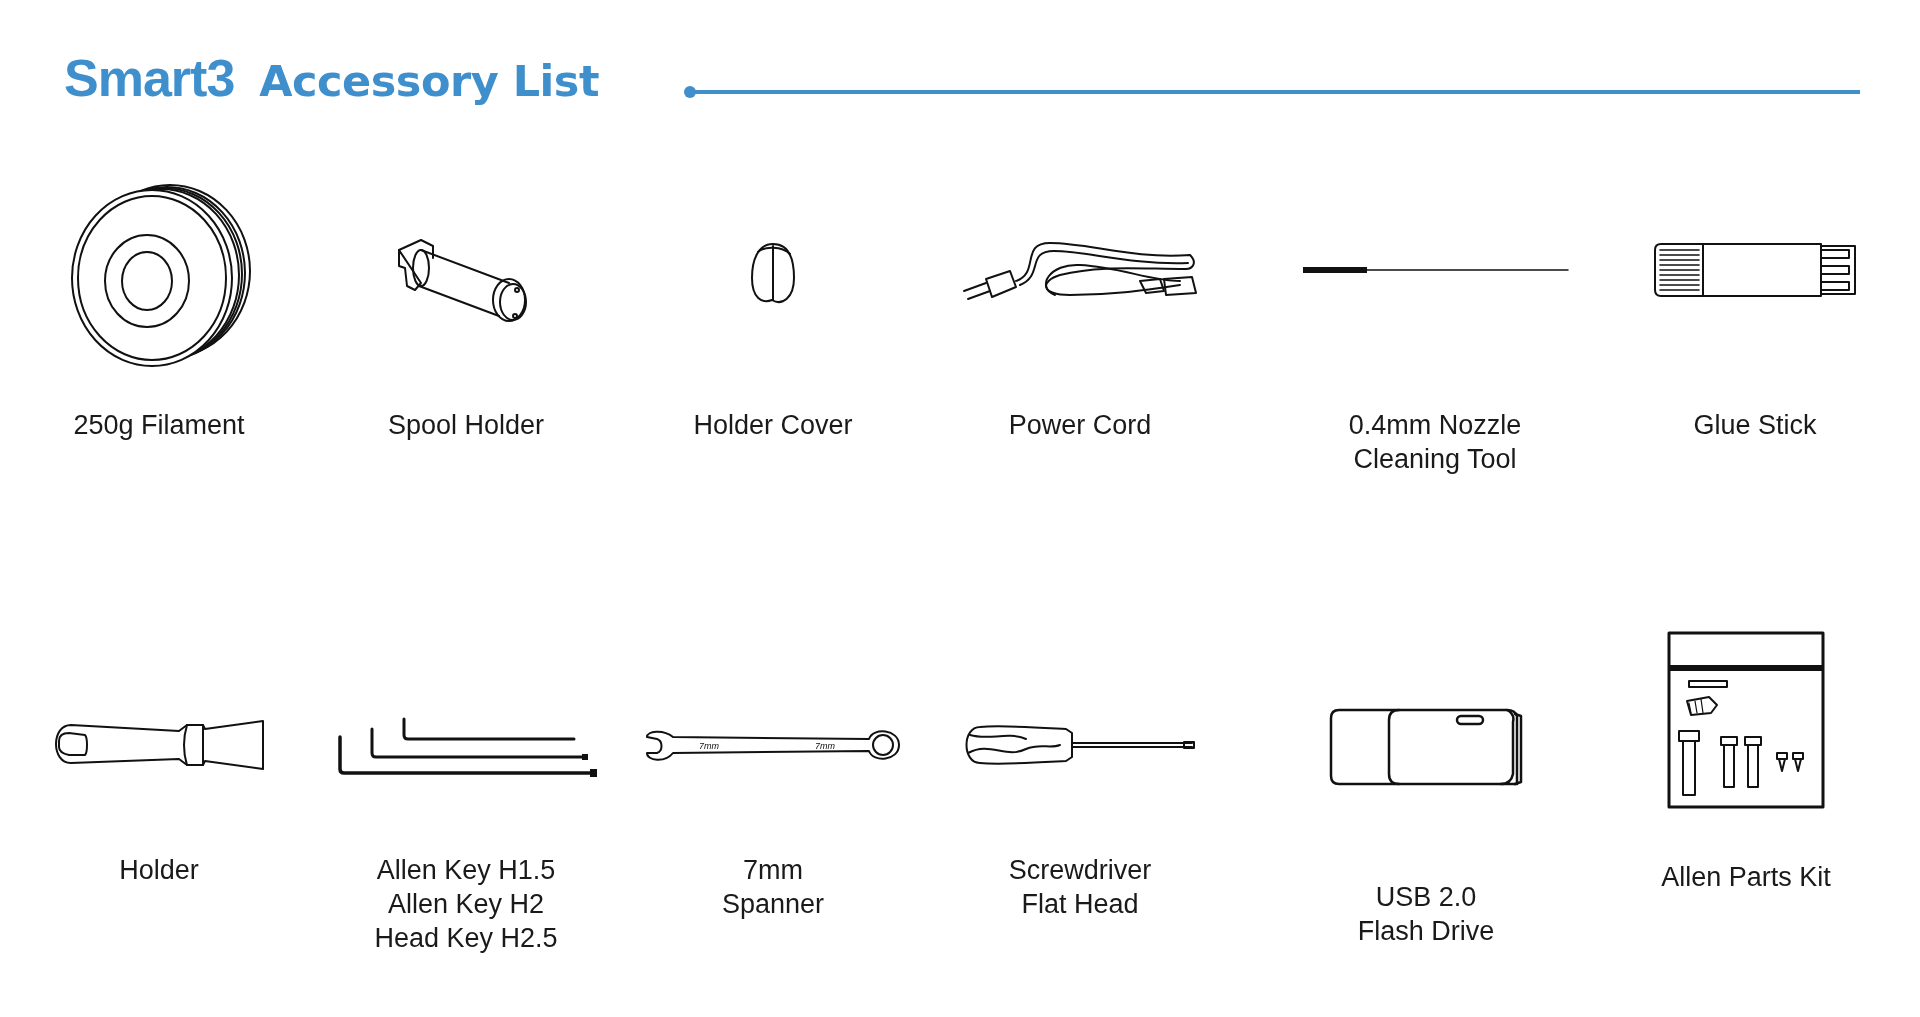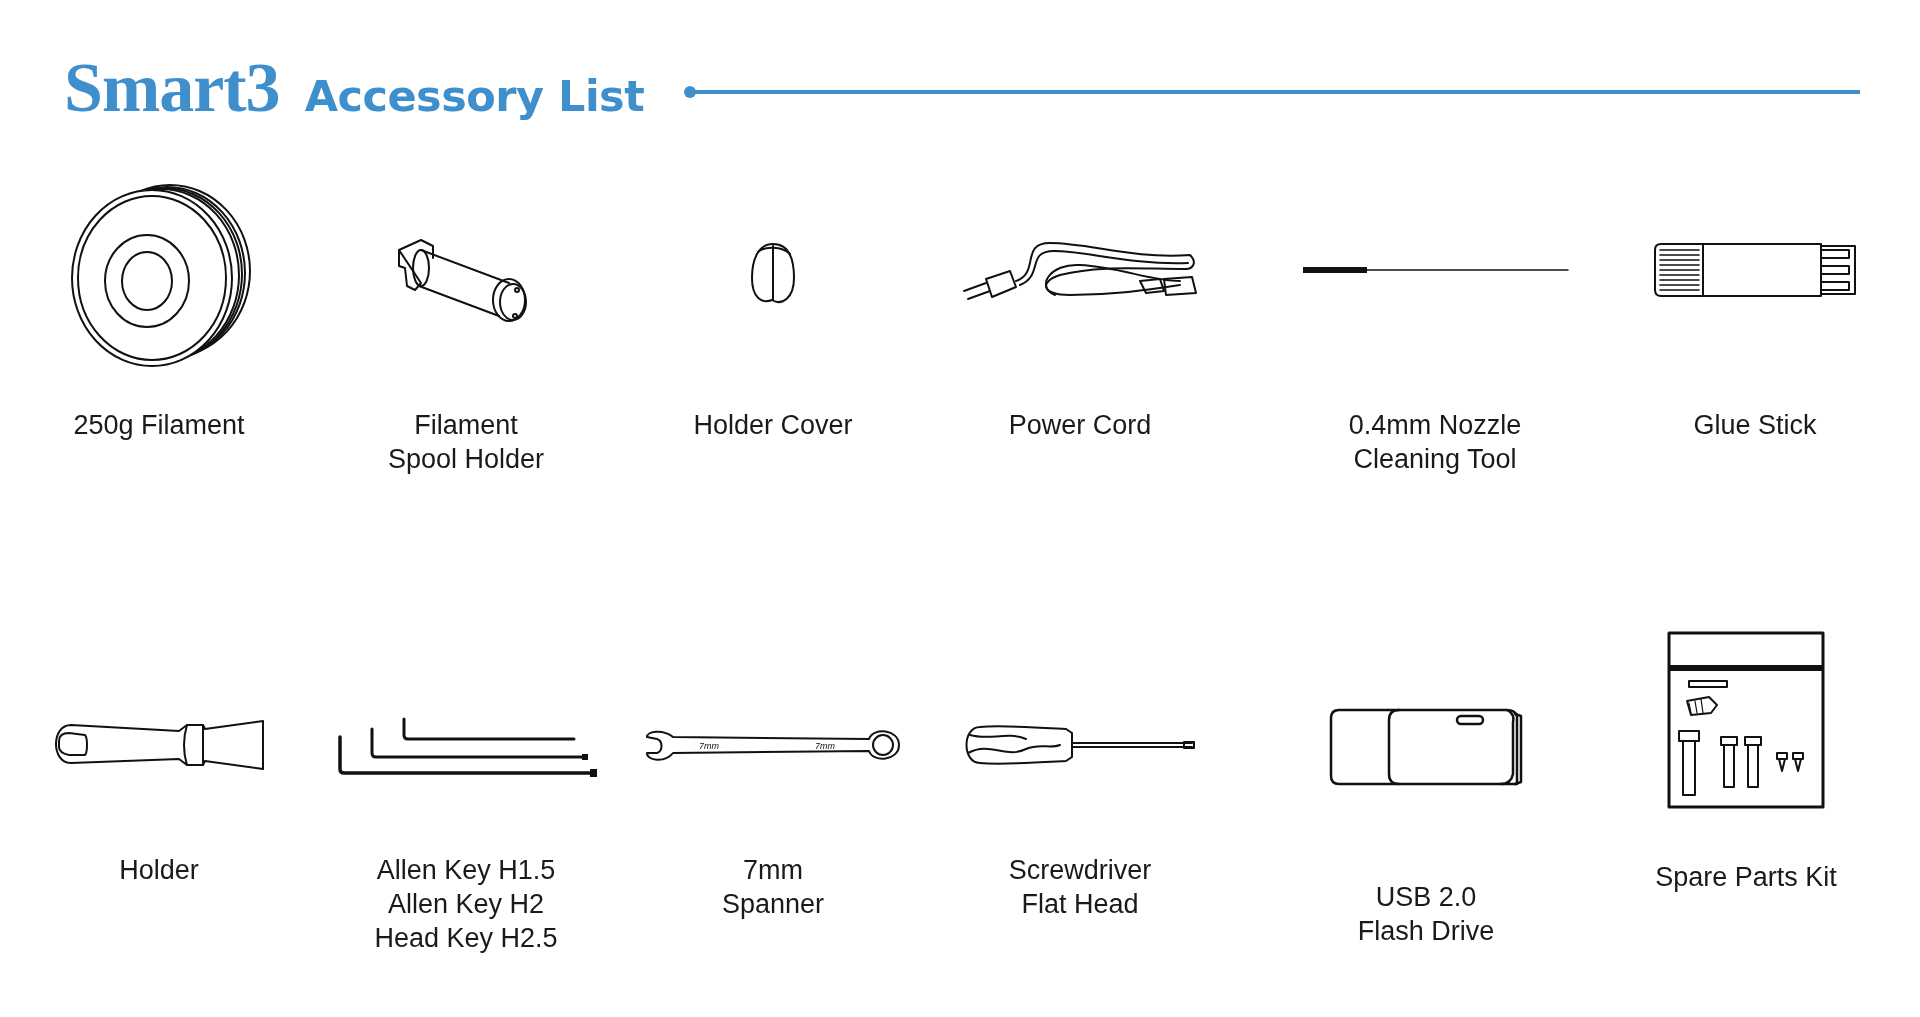--- a/index.html
+++ b/index.html
@@ -1,19 +1,19 @@
 <!DOCTYPE html>
 <html><head>
 <meta charset="utf-8">
 <style>
   html, body { margin:0; padding:0; background:#ffffff; }
   body { width:1920px; height:1017px; position:relative; overflow:hidden;
          font-family:"Liberation Sans", "DejaVu Sans", sans-serif; color:#1a1a1a; }
   .title { position:absolute; left:64px; top:48px; display:flex; align-items:baseline; color:#3f8fcc; }
-  .title .brand { font-family:Liberation Serif, serif; font-weight:bold; font-size:70px; letter-spacing:-1px; }
+  .title .brand { font-family:Liberation Sans, sans-serif; font-weight:bold; font-size:52px; letter-spacing:-1px; }
   .title .sub { font-family:"DejaVu Sans", sans-serif; font-weight:bold; font-size:43px; margin-left:25px; letter-spacing:-0.5px; }
   .rule-dot { position:absolute; left:684px; top:86px; width:12px; height:12px; border-radius:50%; background:#3f8fcc; }
   .rule { position:absolute; left:692px; top:90px; width:1168px; height:4px; background:#3f8fcc; }
   .item { position:absolute; width:300px; margin-left:-150px; }
   .icon { position:absolute; left:0; width:300px; display:flex; justify-content:center; align-items:center; }
   .label { position:absolute; left:0; width:300px; text-align:center; font-size:27px; line-height:34px; color:#1a1a1a; }
   .label div { white-space:nowrap; }
   svg { overflow:visible; }
   .s { fill:none; stroke:#111; stroke-width:2; stroke-linejoin:round; stroke-linecap:round; }
   .f { fill:#111; }
@@ -54,21 +54,20 @@
       <path class="s" d="M30 22 L118 55"></path>
       <path class="s" d="M28 58 L108 88"></path>
       <ellipse class="s" cx="30" cy="40" rx="8" ry="18"></ellipse>
       <ellipse class="s" cx="118" cy="72" rx="16" ry="21"></ellipse>
       <ellipse class="s" cx="122" cy="74" rx="13" ry="18"></ellipse>
       <circle class="s" cx="126" cy="62" r="2"></circle>
       <circle class="s" cx="124" cy="88" r="2"></circle>
     </svg>
   </div>
   <div class="label" style="top:408px;">
-    <div>Filament</div>
     <div>Spool Holder</div>
   </div>
 </div>
 
 <div class="item" style="left:773px; top:0;">
   <div class="icon" style="top:235px; height:80px;">
     <svg width="50" height="70" viewBox="0 0 50 70">
       <path class="s" d="M25 4 C10 4 4 20 4 38 C4 58 14 64 24 60 C34 66 46 58 46 38 C46 18 40 4 25 4 Z"></path>
       <path class="s" d="M25 6 L25 60"></path>
       <path class="s" d="M10 12 C16 6 34 6 42 14"></path>
@@ -228,15 +227,15 @@
       <rect class="s" x="57" y="114" width="10" height="42"></rect>
       <rect class="s" x="78" y="106" width="16" height="8"></rect>
       <rect class="s" x="81" y="114" width="10" height="42"></rect>
       <rect class="s" x="110" y="122" width="10" height="6"></rect>
       <path class="s" d="M112 128 L115 140 L118 128"></path>
       <rect class="s" x="126" y="122" width="10" height="6"></rect>
       <path class="s" d="M128 128 L131 140 L134 128"></path>
     </svg>
   </div>
   <div class="label" style="top:860px;">
-    <div>Spare Parts Kit</div>
+    <div>Allen Parts Kit</div>
   </div>
 </div>
 
 </body></html>

